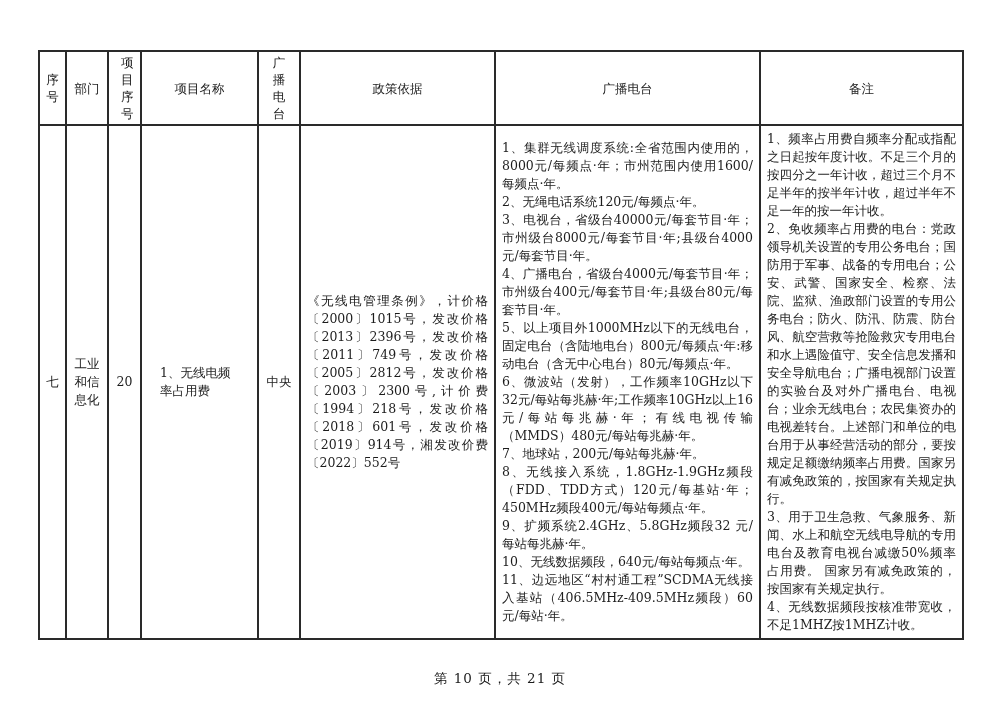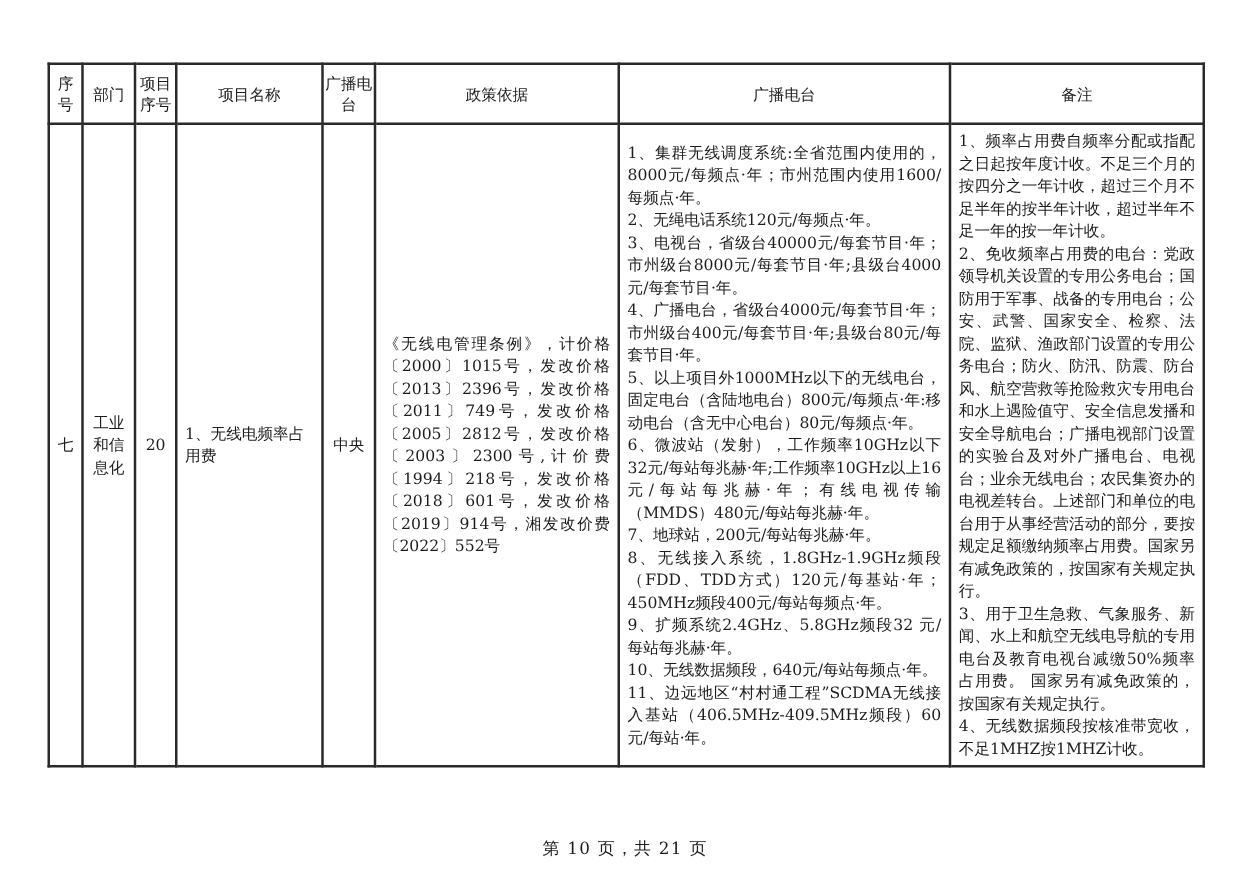--- a/index.html
+++ b/index.html
@@ -35,34 +35,34 @@
     color: #1c1c1c;
     box-sizing: border-box;
   }
   table.fee-table thead th {
     height: 48px;
     text-align: center;
     padding: 2px 3px;
     line-height: 17px;
   }
   table.fee-table thead th.hdr-narrow {
-    padding: 2px 0;
+    padding: 2px 12px;
   }
   table.fee-table tbody tr {
     height: 500px;
   }
   td.c-center {
     text-align: center;
     padding: 6px;
     line-height: 18px;
   }
   td.c-name {
     text-align: left;
     vertical-align: middle;
-    padding: 4px 6px;
+    padding: 4px 18px;
     line-height: 18px;
     margin-top: 24px;
   }
   td.c-longtext {
     text-align: justify;
     vertical-align: middle;
     padding: 4px 6px;
     line-height: 18px;
     white-space: pre-line;
   }

